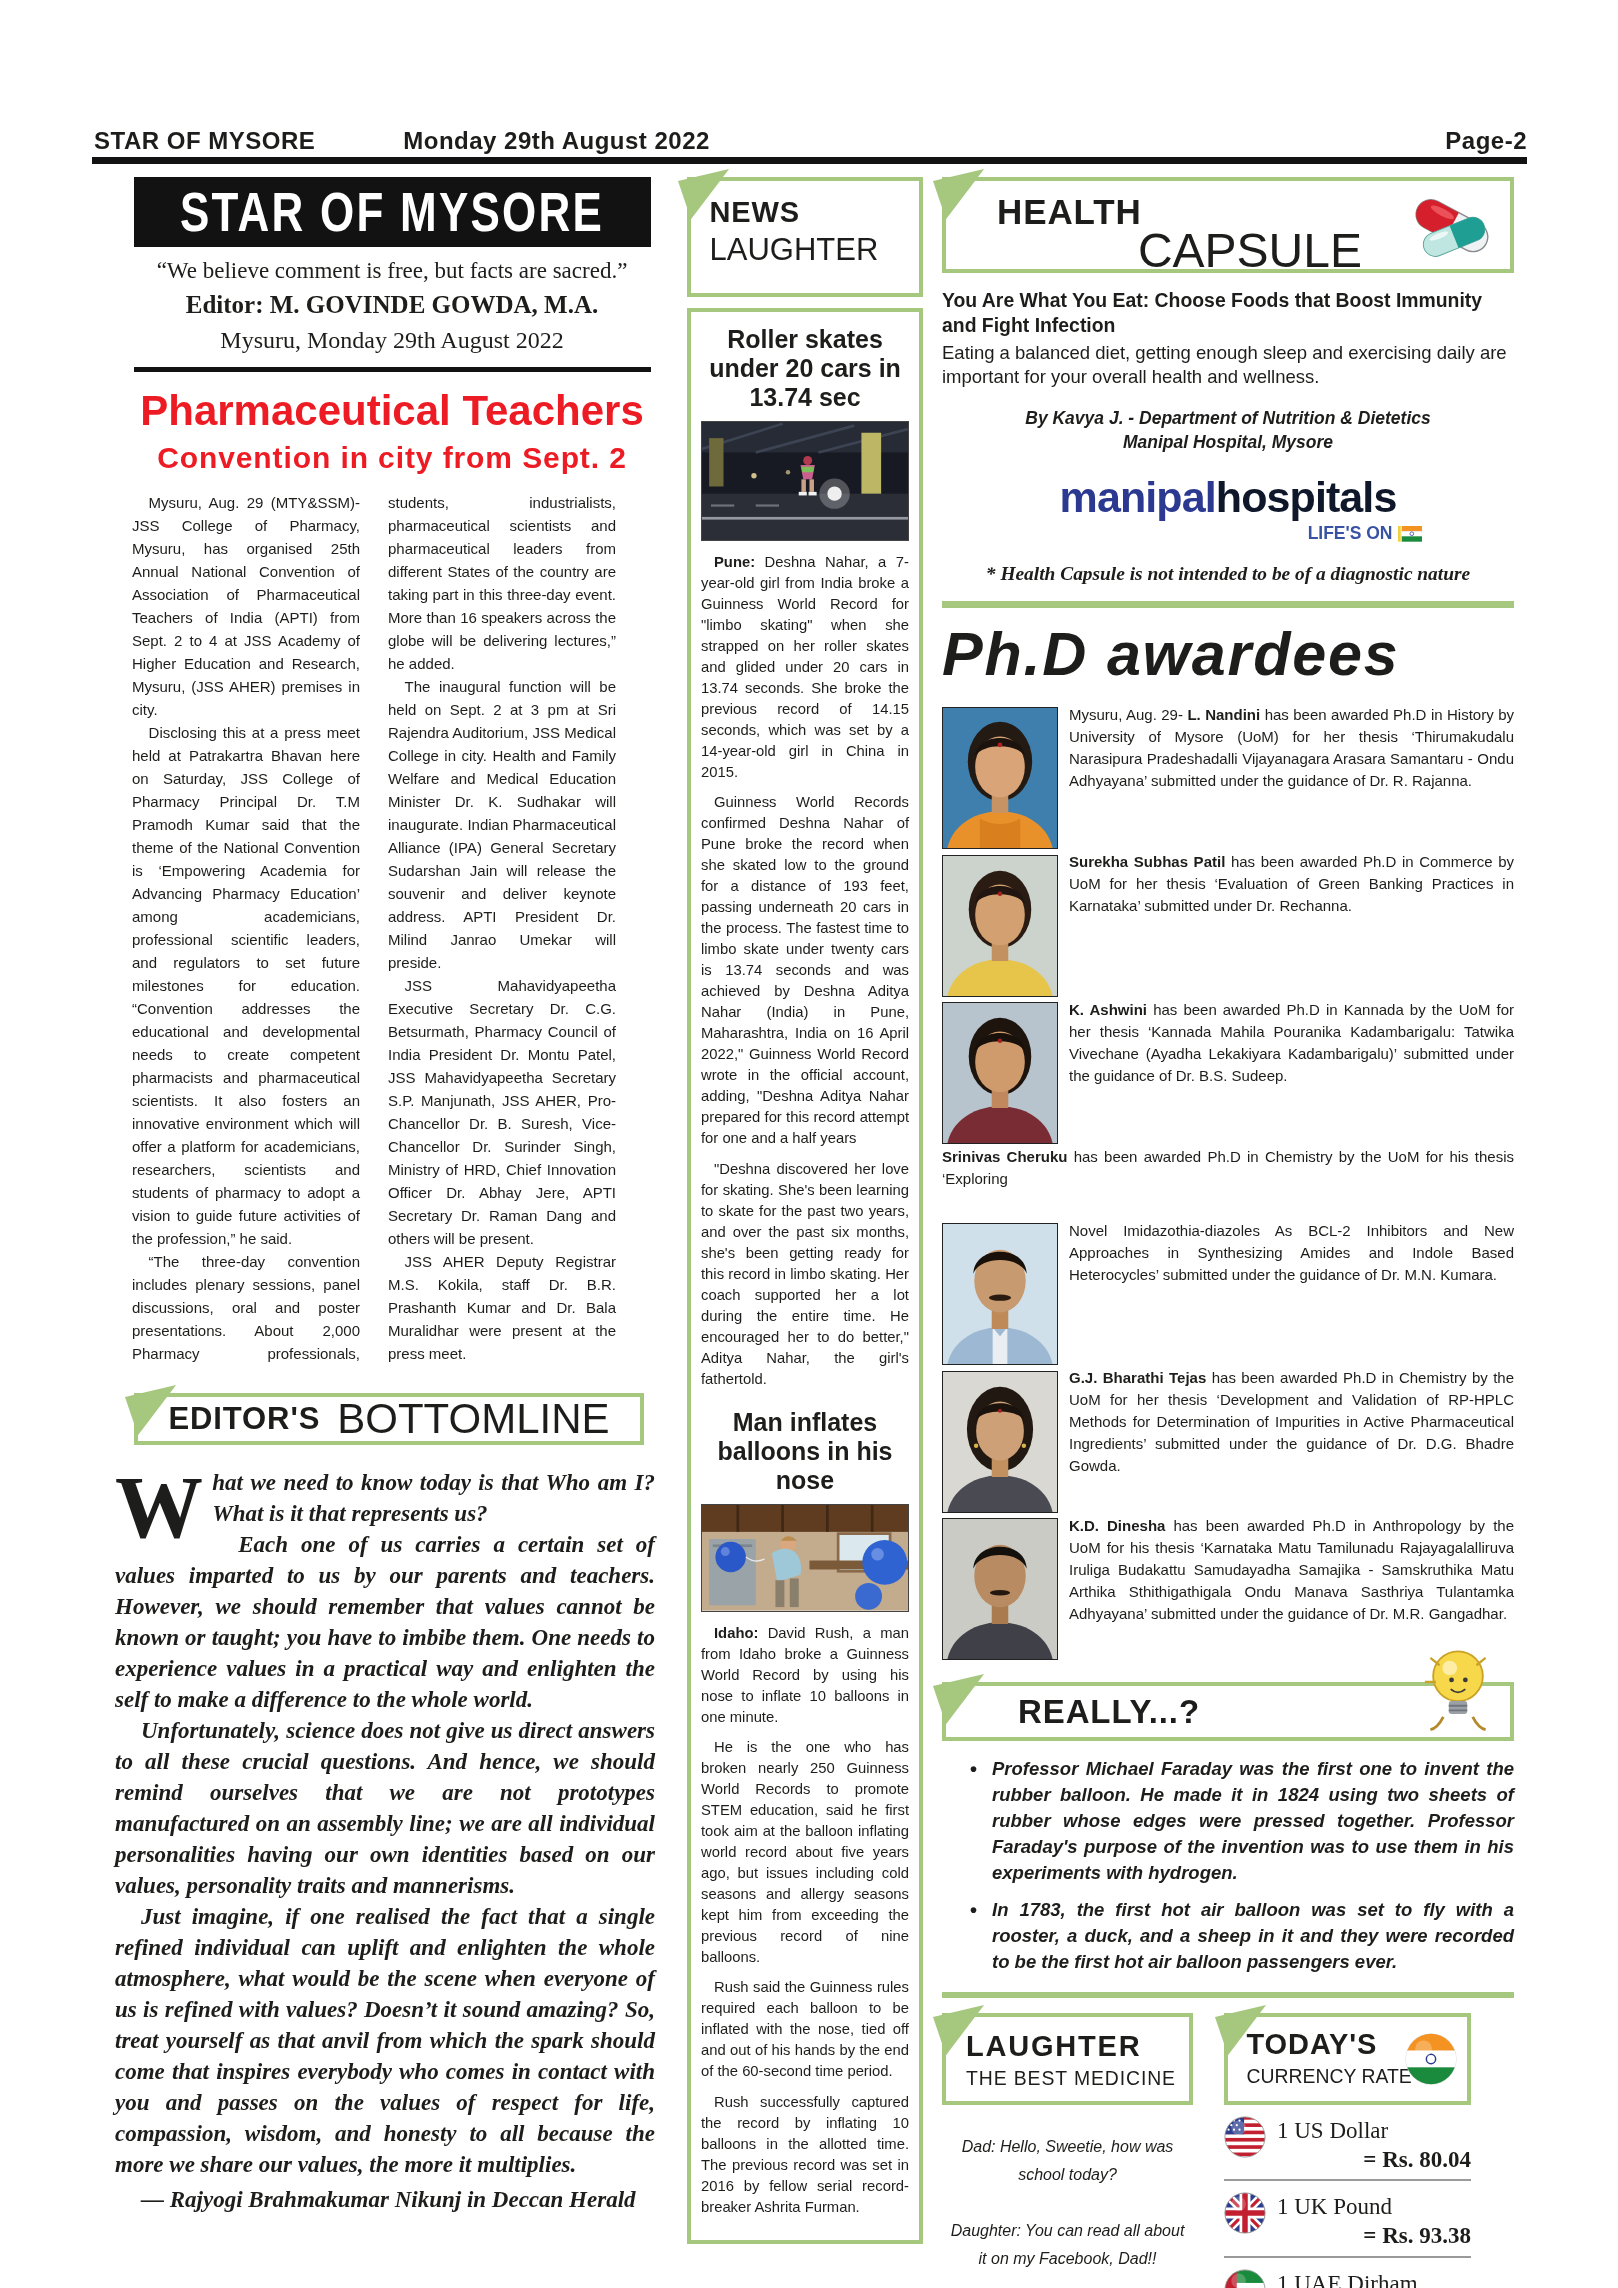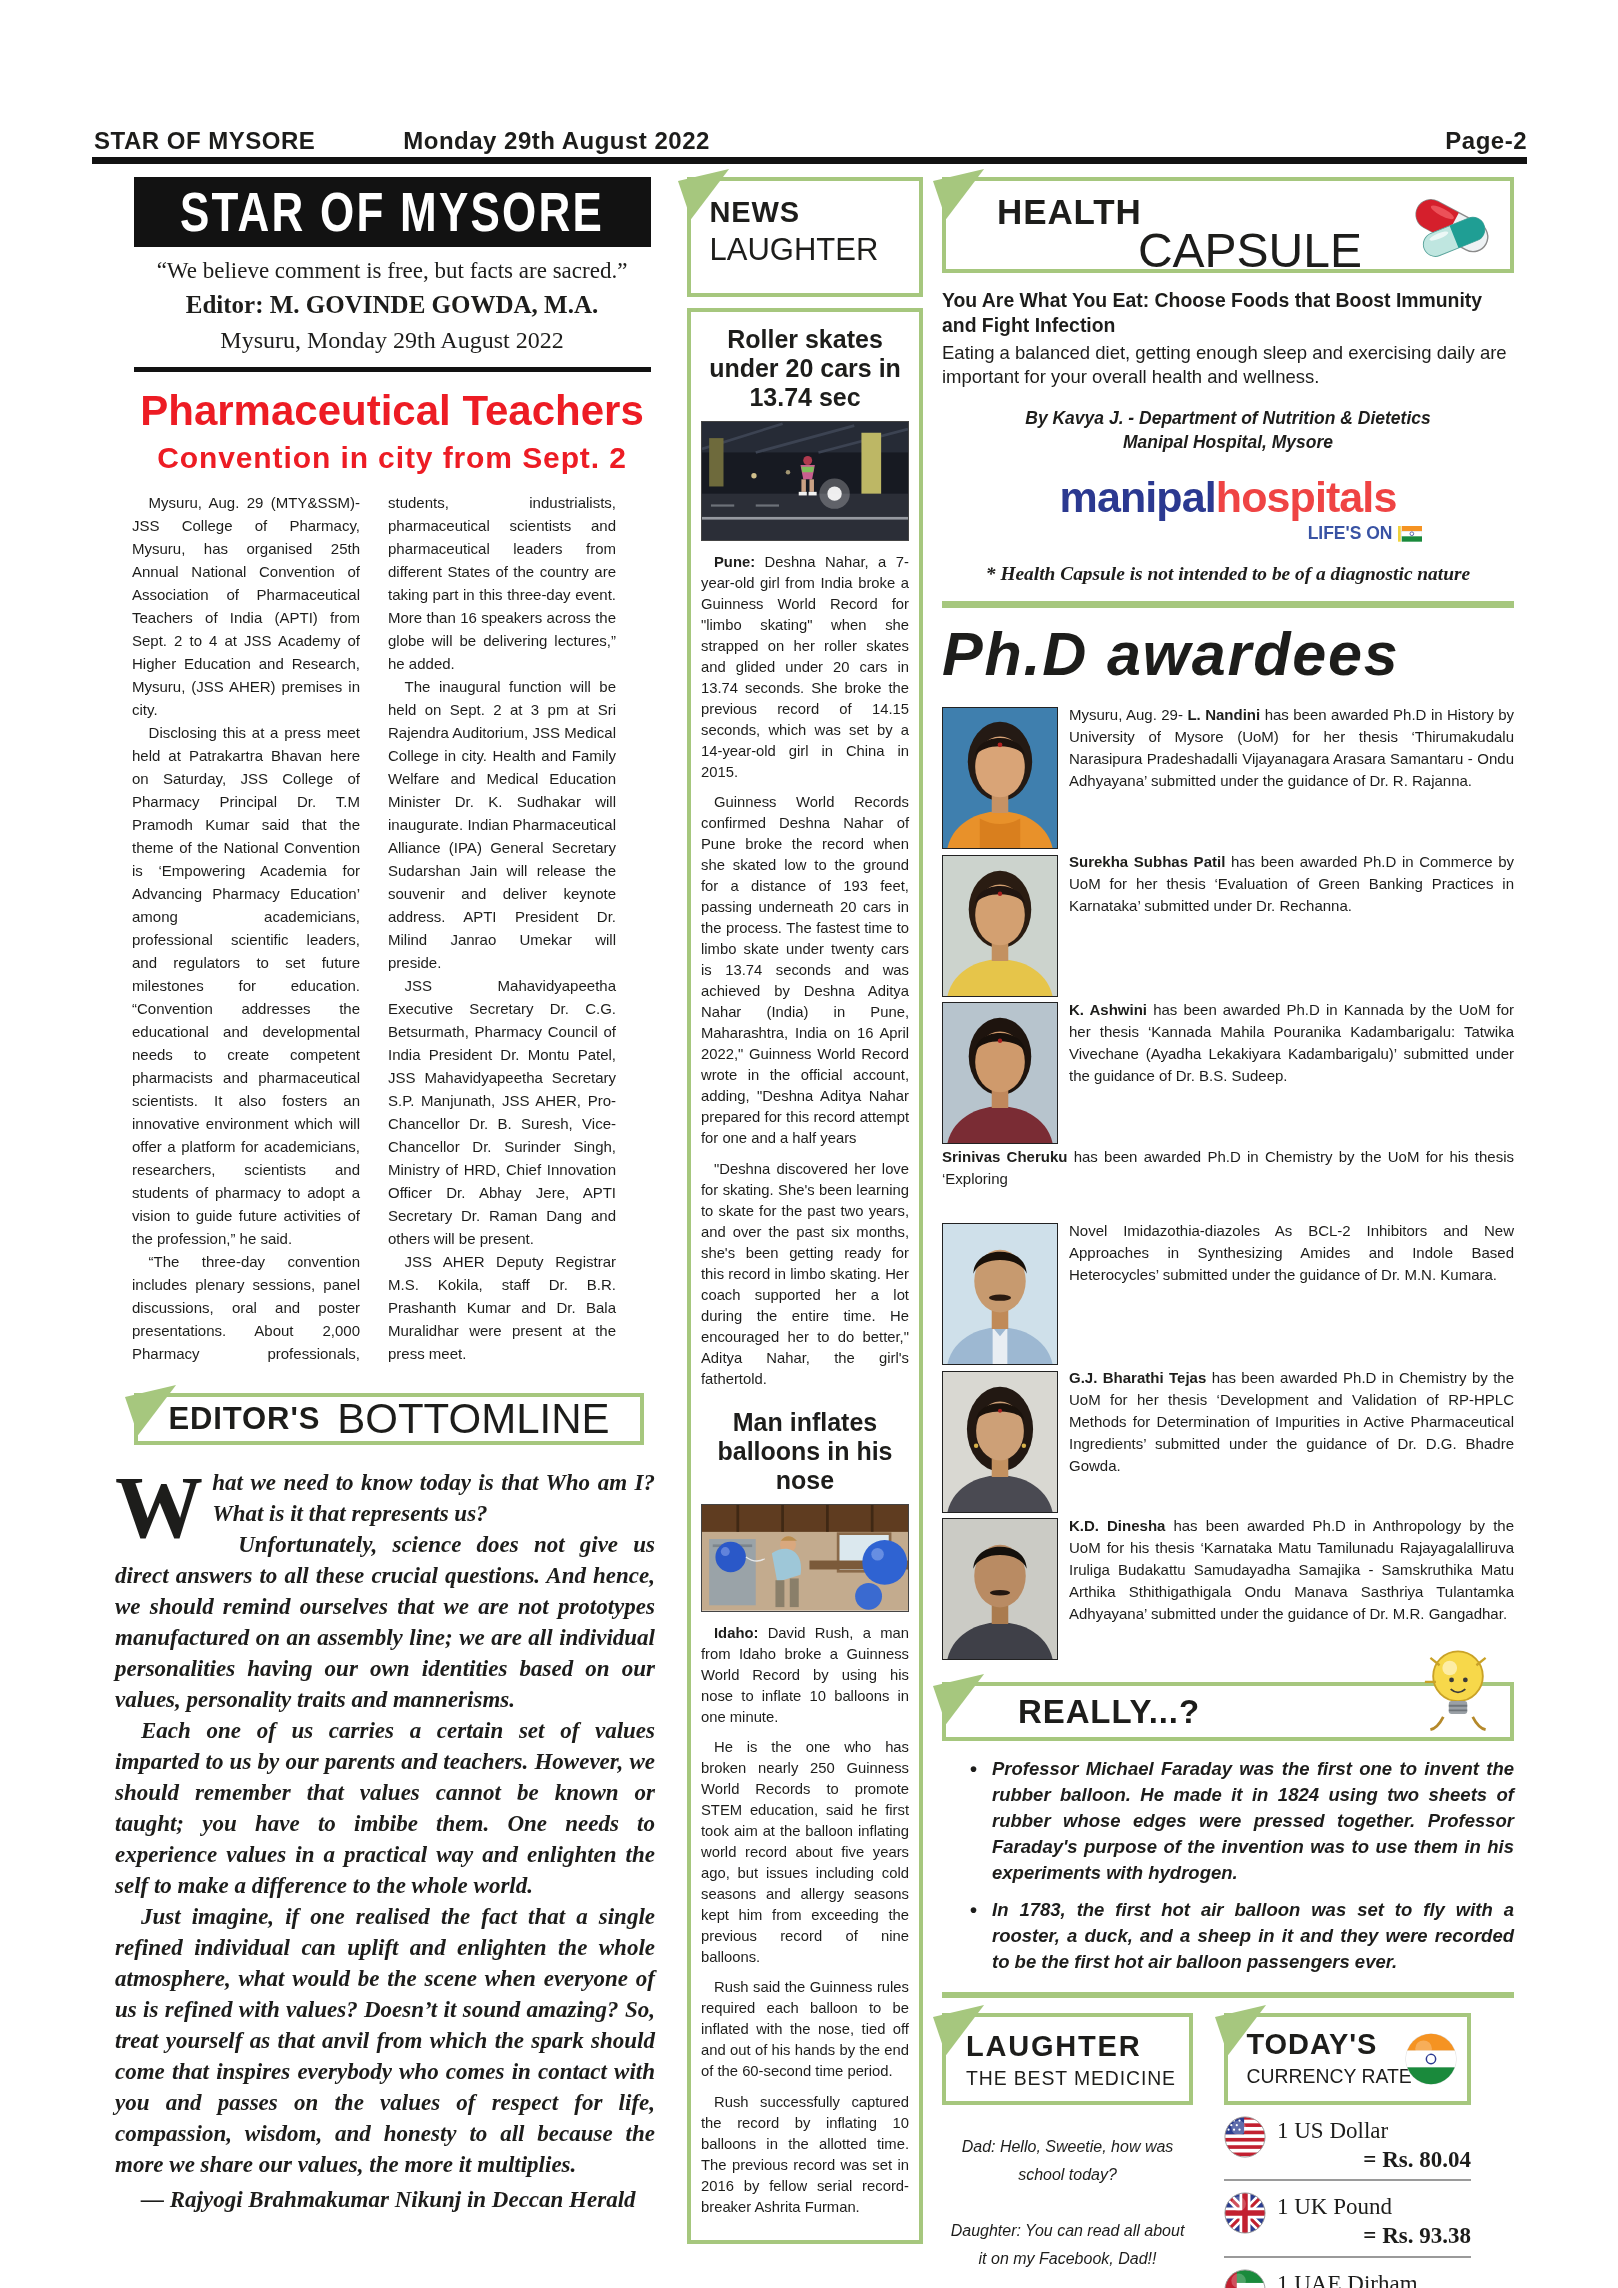--- a/index.html
+++ b/index.html
@@ -62,21 +62,21 @@
   
   .health-box{height:96px;padding:11px 0 0 51px;}
   .hc-bold{font-size:35px;font-weight:bold;letter-spacing:0.9px;display:block;}
   .hc-light{font-size:48px;display:block;text-align:right;margin:-9.2px 148px 0 0;}
   .pills{position:absolute;right:7.4px;top:3.7px;width:103px;height:83px;}
   .hc-lead{font-weight:bold;font-size:19.4px;line-height:25px;margin:14.8px 0 0;text-align:left;}
   .hc-body{font-size:18.5px;line-height:24px;margin:3.7px 0 0;}
   .hc-by{font-style:italic;font-weight:bold;font-size:17.5px;line-height:24px;text-align:center;margin:16.6px 0 0;}
   .mh-logo{text-align:center;margin-top:18.5px;font-size:43px;font-weight:bold;letter-spacing:-0.9px;}
   .mh-m{color:#2b3990;}
-  .mh-h{color:#ef4444;}
+  .mh-h{color:#0f172a;}
   .mh-tag{font-size:17.5px;font-weight:bold;color:#3953a4;text-align:right;margin:1.8px 92px 0 0;
           display:flex;justify-content:flex-end;align-items:center;gap:5.5px;}
   .hc-note{font-family:"Liberation Serif",serif;font-style:italic;font-weight:bold;font-size:19.4px;text-align:center;margin:18.5px 0 0;}
   .green-rule{height:6.5px;background:var(--green);margin-top:16.6px;}
   
   .phd-head{font-size:61px;font-weight:bold;letter-spacing:1.8px;margin:11px 0 9px;font-style:italic;}
   .phd-cols{display:flex;gap:24px;margin-top:14.8px;flex-direction:column;}
   .phd-col{font-size:15px;line-height:22px;text-align:justify;}
   .phd-col.l{flex:0 0 264px;}
   .phd-col.r{flex:1;}
@@ -146,22 +146,22 @@
     <div class="greenbox editors-box">
       <svg class="cflag" viewBox="0 0 58 56">
           <polygon points="1,13 56,0 15,54" fill="#a6c77e"></polygon>
         </svg>
       <span class="eb-bold">EDITOR'S</span>
       <span class="eb-light">BOTTOMLINE</span>
     </div>
 
     <div class="essay">
       <p class="first"><span class="dropcap">W</span><span>hat we need to know today is that Who am I? What is it that represents us?</span></p>
+      <p>Each one of us carries a certain set of values imparted to us by our parents and teachers. However, we should remember that values cannot be known or taught; you have to imbibe them. One needs to experience values in a practical way and enlighten the self to make a difference to the whole world.</p>
       <p>Unfortunately, science does not give us direct answers to all these crucial questions. And hence, we should remind ourselves that we are not prototypes manufactured on an assembly line; we are all individual personalities having our own identities based on our values, personality traits and mannerisms.</p>
-      <p>Each one of us carries a certain set of values imparted to us by our parents and teachers. However, we should remember that values cannot be known or taught; you have to imbibe them. One needs to experience values in a practical way and enlighten the self to make a difference to the whole world.</p>
       <p>Just imagine, if one realised the fact that a single refined individual can uplift and enlighten the whole atmosphere, what would be the scene when everyone of us is refined with values? Doesn’t it sound amazing? So, treat yourself as that anvil from which the spark should come that inspires everybody who comes in contact with you and passes on the values of respect for life, compassion, wisdom, and honesty to all because the more we share our values, the more it multiplies.</p>
       <p class="attrib">—  Rajyogi Brahmakumar Nikunj in Deccan Herald</p>
     </div>
   </div>
 
   <div class="col-mid">
     <div class="greenbox news-box">
       <svg class="cflag" viewBox="0 0 58 56">
           <polygon points="1,13 56,0 15,54" fill="#a6c77e"></polygon>
         </svg>

